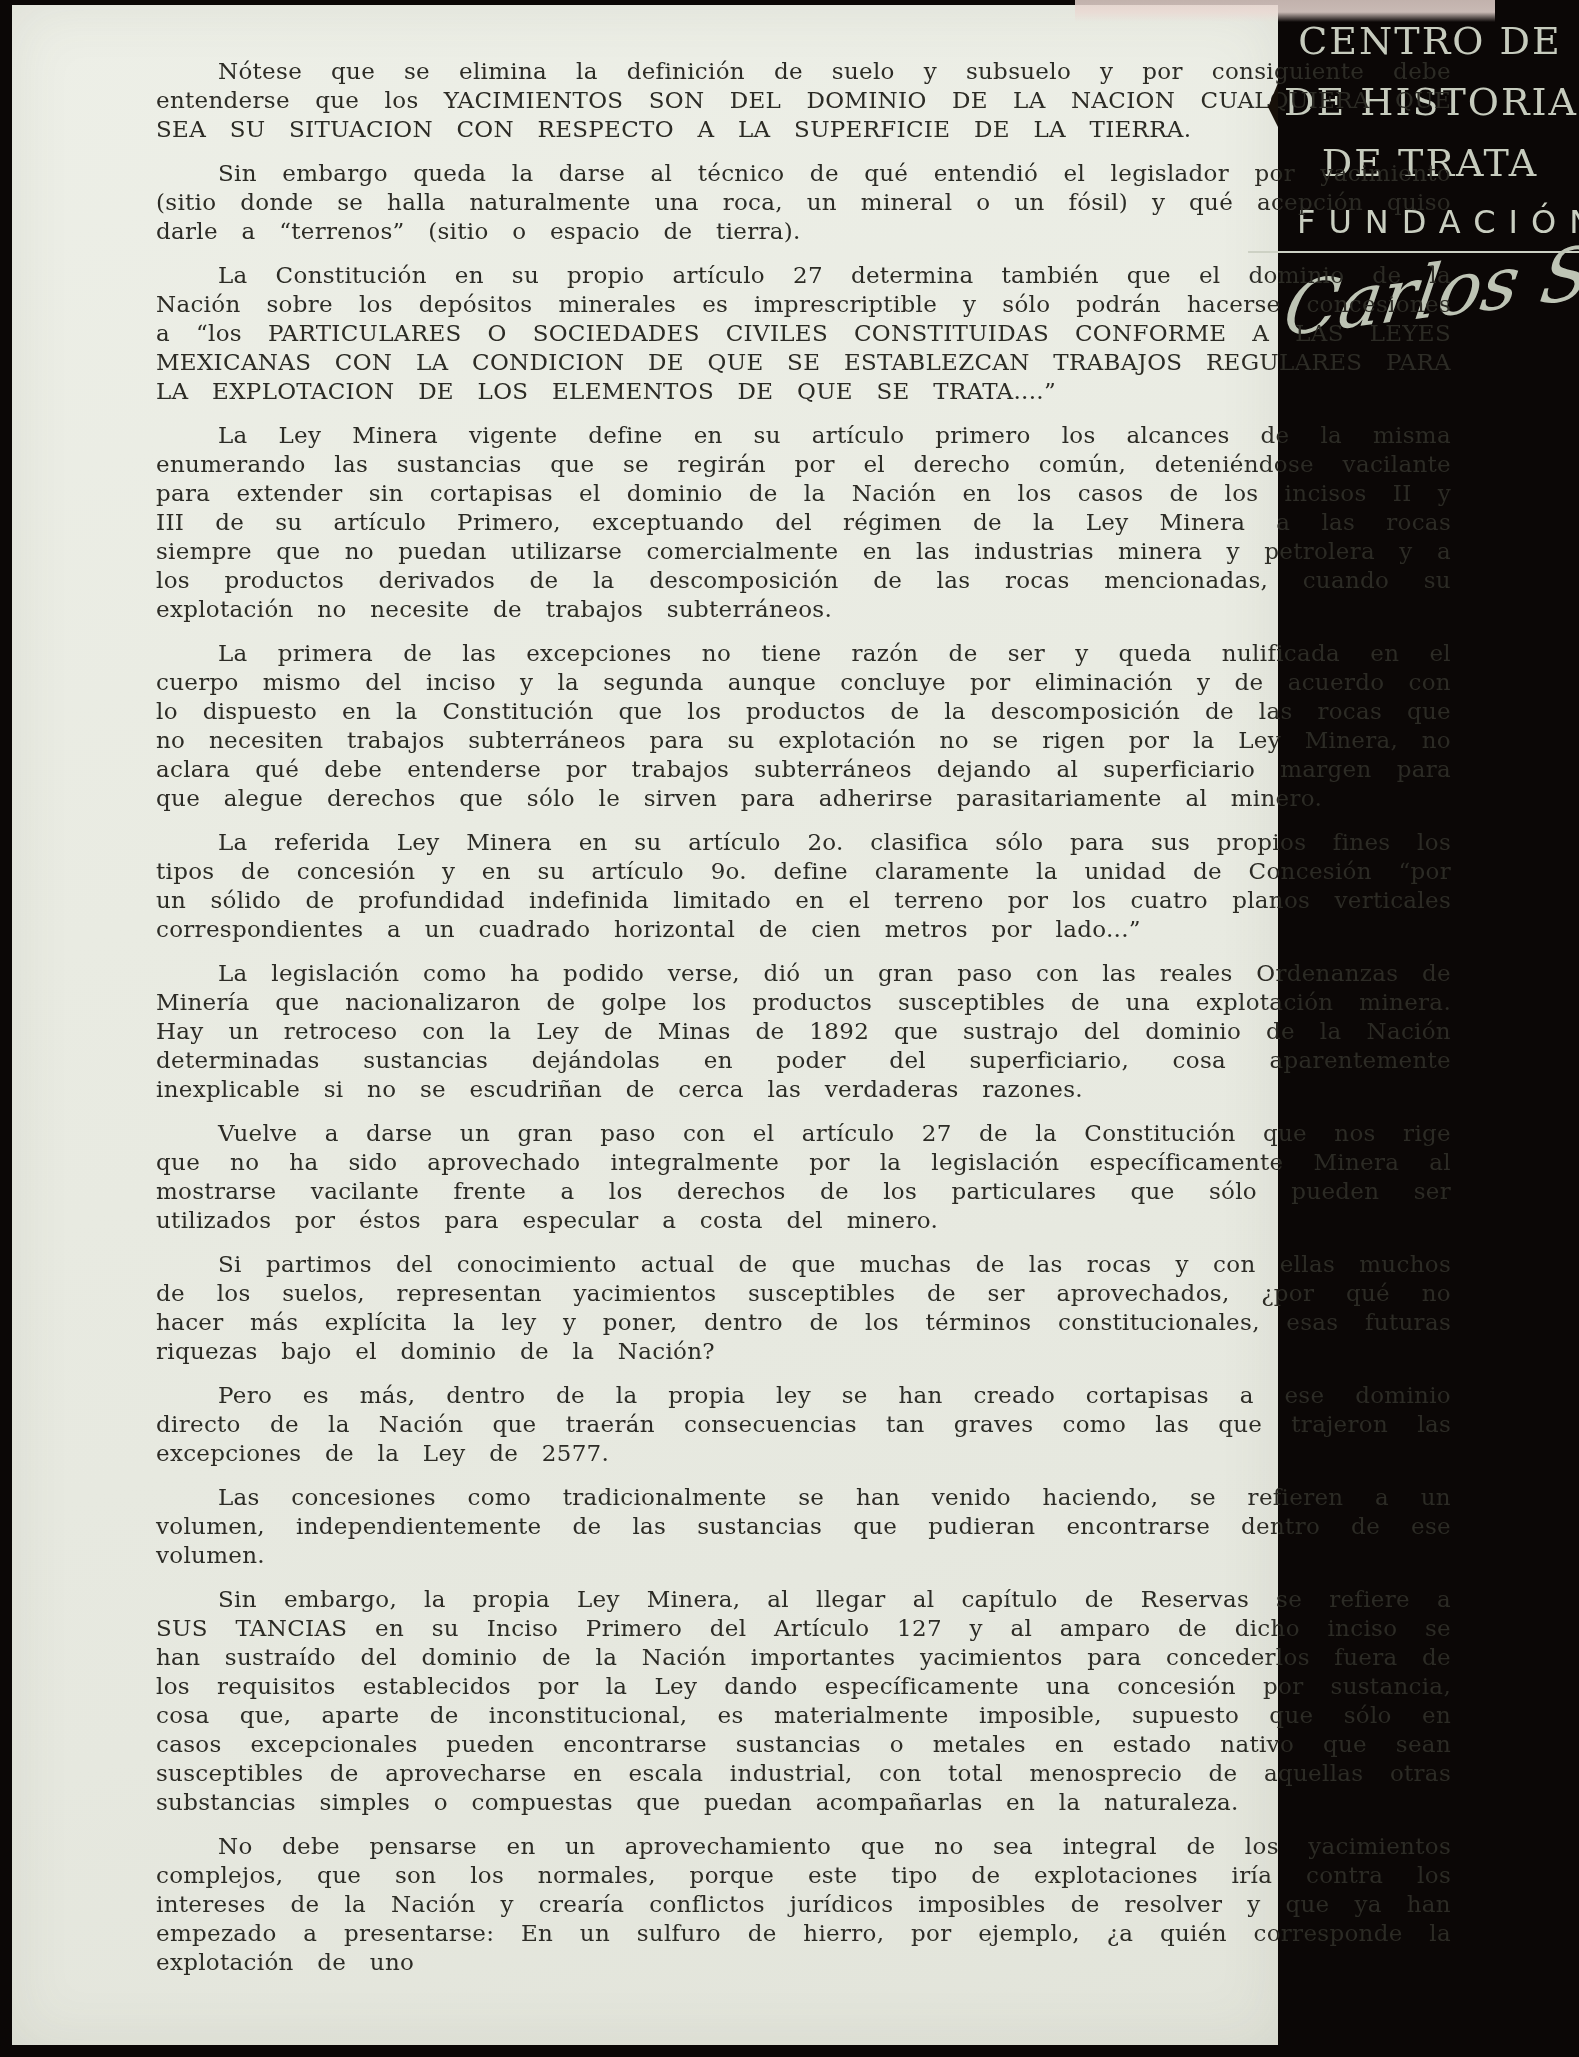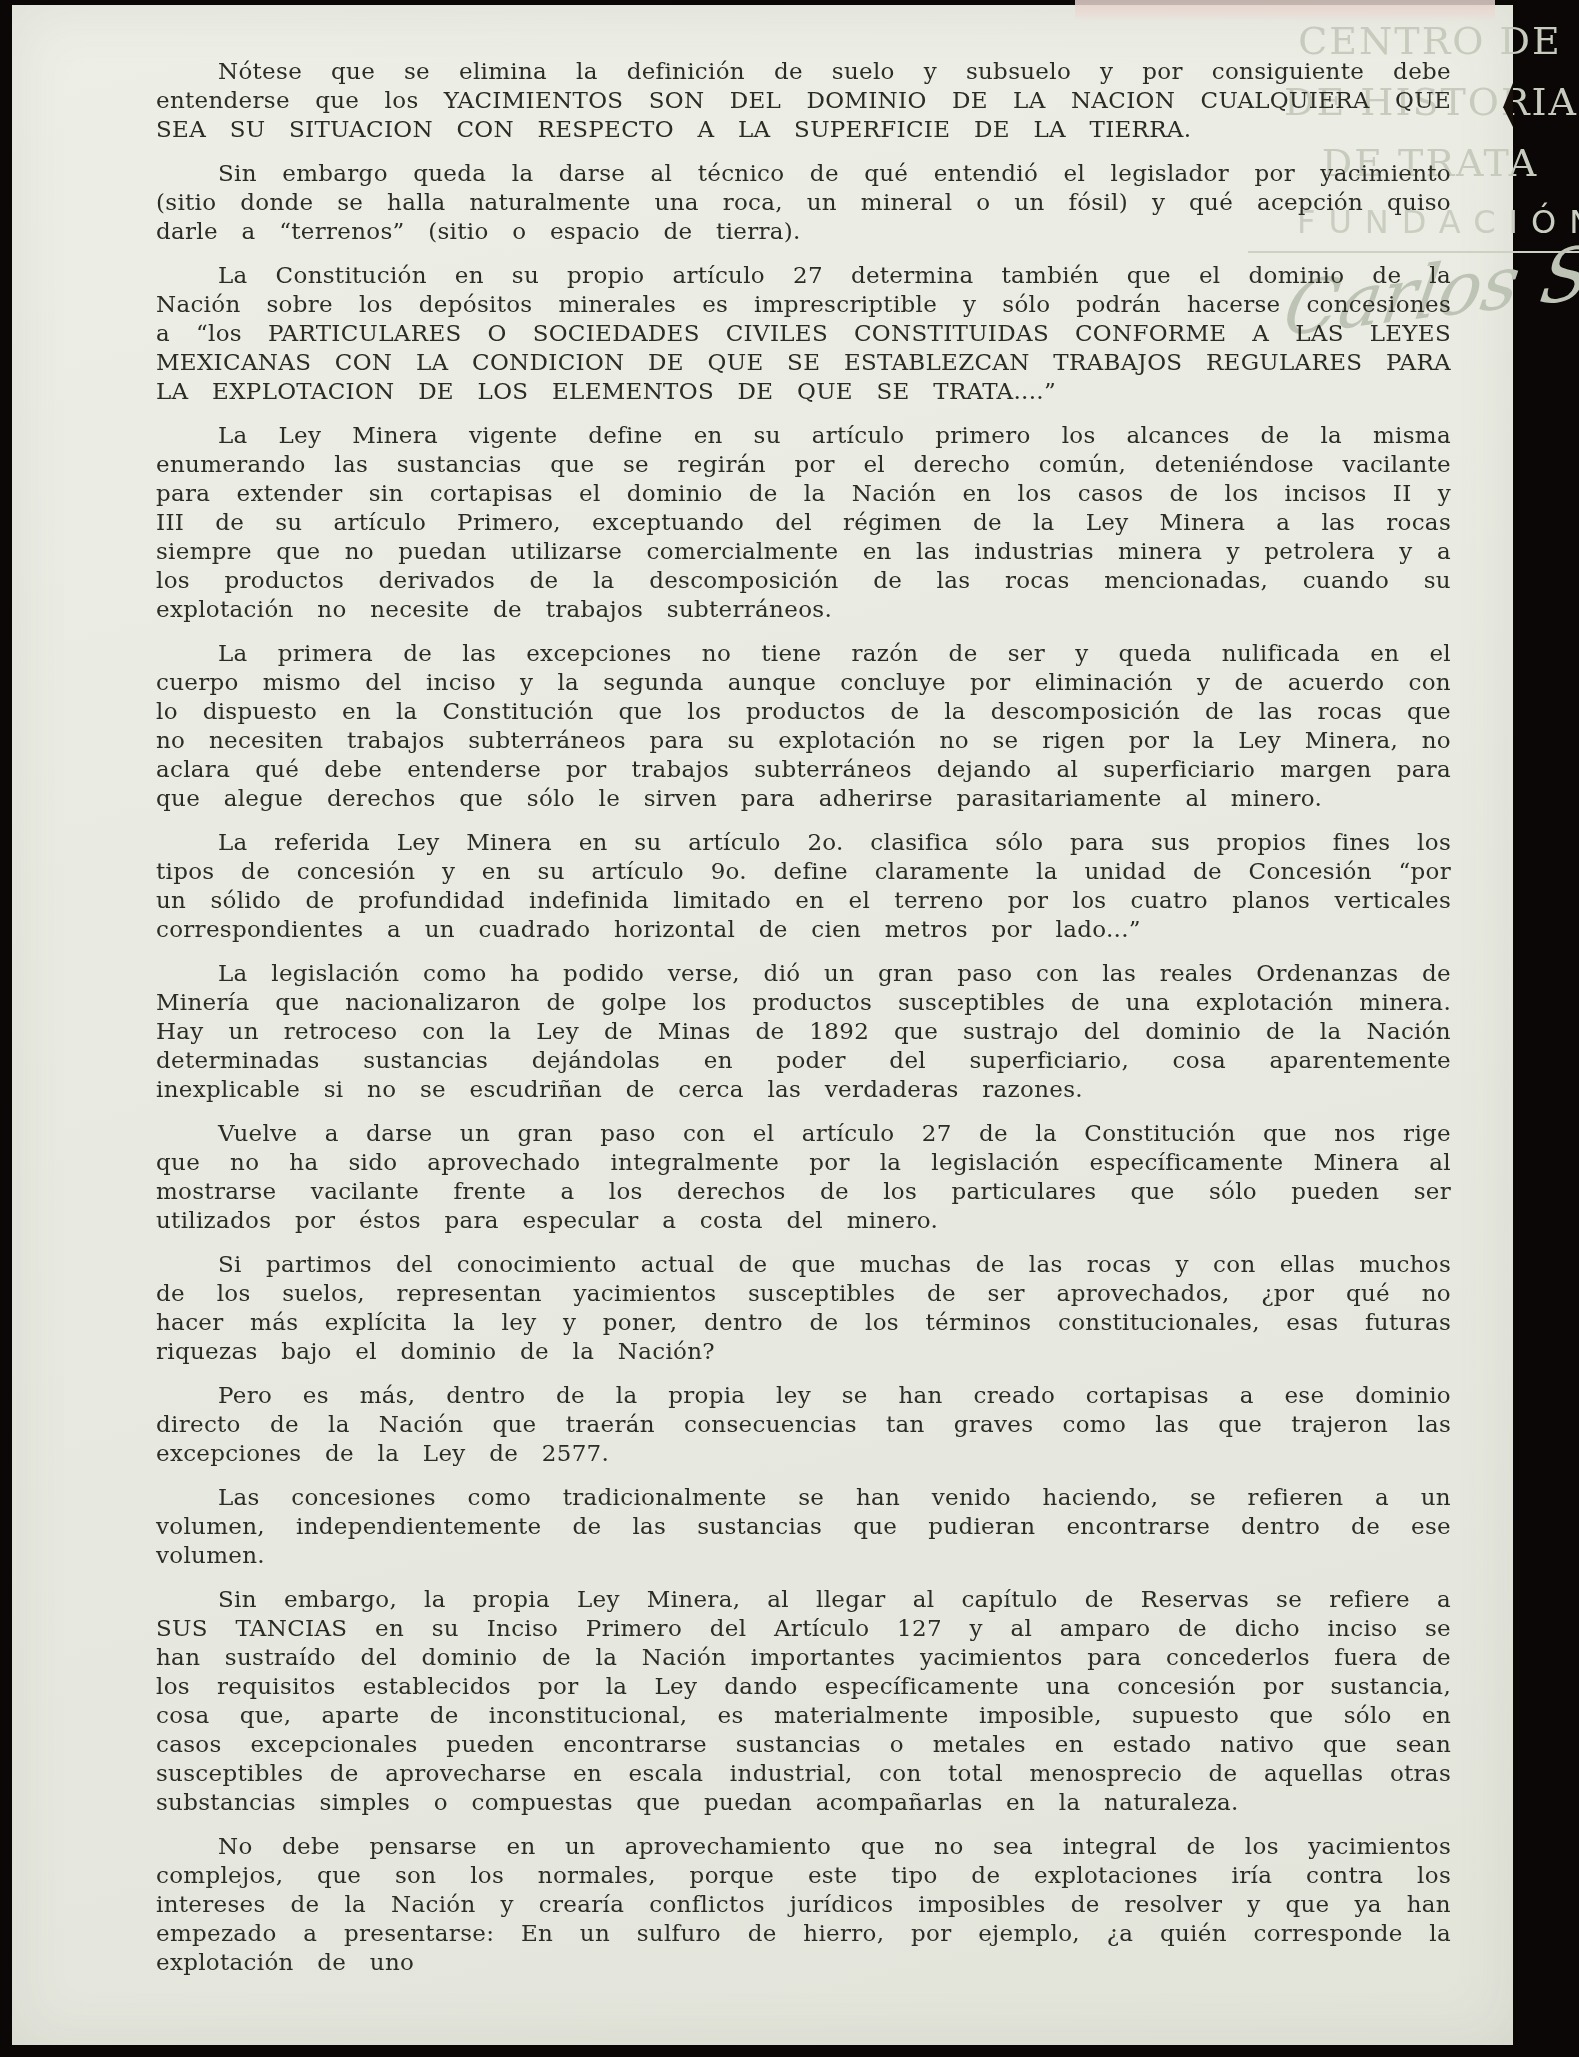--- a/index.html
+++ b/index.html
@@ -8,21 +8,21 @@
     position:relative;
     background:#0b0706;
     overflow:hidden;
     font-family:"DejaVu Serif", serif;
   }
   .stage { position:absolute; inset:0; }
   
   .paper {
     position:absolute;
     left:12px; top:5px;
-    width:1501px; height:2040px;
+    width:1266px; height:2040px;
     background:linear-gradient(165deg,#edefe7 0%, #e9ebe2 40%, #e6e8df 75%, #e2e4da 100%);
     box-shadow:inset 0 0 60px rgba(90,90,70,0.10);
   }
   
   .top-gap {
     position:absolute; left:1075px; top:0; width:420px; height:22px;
     background:linear-gradient(180deg,#e2d0ca 0%, #ead9d3 55%, rgba(234,217,211,0) 100%);
     opacity:.85;
   }
   .edge-notch {

